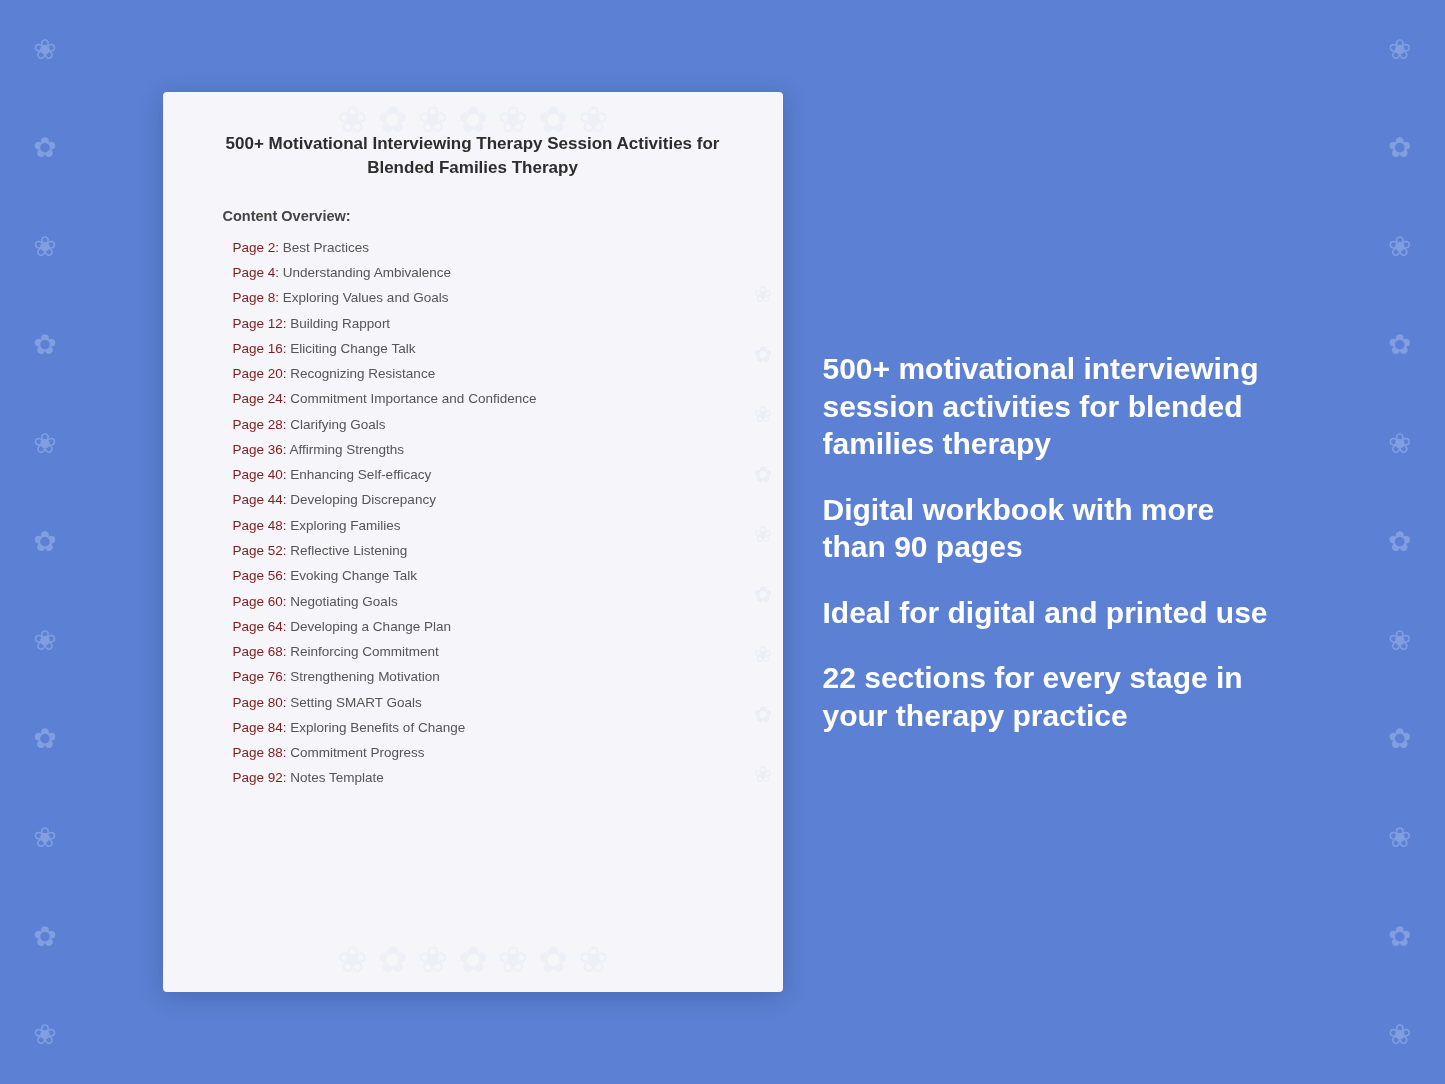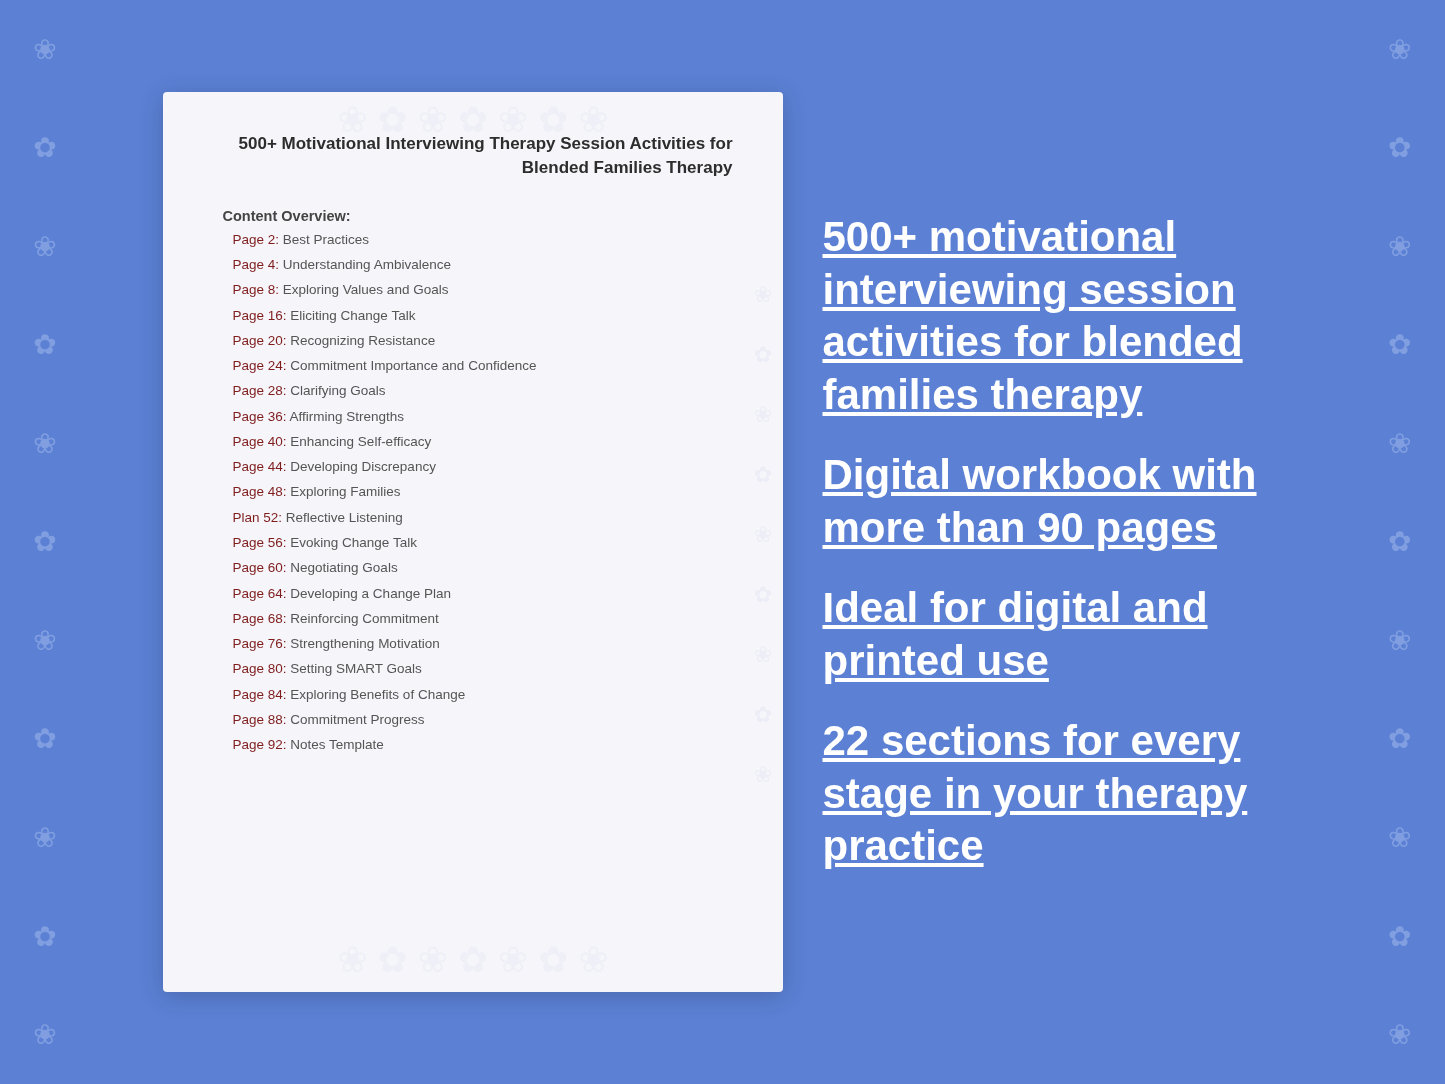--- a/index.html
+++ b/index.html
@@ -35,33 +35,33 @@
       width: 620px;
       min-height: 900px;
       padding: 40px 50px 40px 50px;
       box-shadow: 0 4px 24px rgba(0,0,0,0.18);
       position: relative;
       overflow: hidden;
       flex-shrink: 0;
     }
 
     .book-title {
-      text-align: right;
+      text-align: center;
       font-size: 17px;
       font-weight: 600;
       color: #2d2d2d;
       margin-bottom: 28px;
       line-height: 1.4;
     }
 
     .content-overview-label {
       font-size: 14.5px;
       font-weight: 600;
       color: #444;
-      margin-bottom: 4px;
+      margin-bottom: 12px;
       margin-left: 10px;
     }
 
     .toc-list {
       list-style: none;
       padding: 0;
       margin: 0;
     }
 
     .toc-list li {
@@ -80,26 +80,25 @@
     .text-panel {
       flex: 1;
       display: flex;
       flex-direction: column;
       gap: 28px;
       padding: 20px 0;
       max-width: 460px;
     }
 
     .feature-text {
-      font-size: 42px;
+      font-size: 30px;
       font-weight: 600;
       color: #ffffff;
       line-height: 1.25;
       font-family: 'Segoe UI', Arial, sans-serif;
-      text-decoration: underline;
     }
 
     
     .floral-left, .floral-right {
       position: absolute;
       top: 0;
       bottom: 0;
       width: 90px;
       display: flex;
       flex-direction: column;
@@ -212,29 +211,30 @@
     </div>
 
     <div class="book-title">500+ Motivational Interviewing Therapy Session Activities for Blended Families Therapy</div>
 
     <div class="content-overview-label">Content Overview:</div>
 
     <ul class="toc-list" id="toc-list">
     <li><span class="page-num">Page  2:</span>  <span>Best Practices</span></li>
         <li><span class="page-num">Page  4:</span>  <span>Understanding Ambivalence</span></li>
         <li><span class="page-num">Page  8:</span>  <span>Exploring Values and Goals</span></li>
+        <li><span class="page-num">Page 12:</span>  <span>Building Rapport</span></li>
         <li><span class="page-num">Page 16:</span>  <span>Eliciting Change Talk</span></li>
         <li><span class="page-num">Page 20:</span>  <span>Recognizing Resistance</span></li>
         <li><span class="page-num">Page 24:</span>  <span>Commitment Importance and Confidence</span></li>
         <li><span class="page-num">Page 28:</span>  <span>Clarifying Goals</span></li>
         <li><span class="page-num">Page 36:</span>  <span>Affirming Strengths</span></li>
         <li><span class="page-num">Page 40:</span>  <span>Enhancing Self-efficacy</span></li>
         <li><span class="page-num">Page 44:</span>  <span>Developing Discrepancy</span></li>
         <li><span class="page-num">Page 48:</span>  <span>Exploring Families</span></li>
-        <li><span class="page-num">Plan 52:</span>  <span>Reflective Listening</span></li>
+        <li><span class="page-num">Page 52:</span>  <span>Reflective Listening</span></li>
         <li><span class="page-num">Page 56:</span>  <span>Evoking Change Talk</span></li>
         <li><span class="page-num">Page 60:</span>  <span>Negotiating Goals</span></li>
         <li><span class="page-num">Page 64:</span>  <span>Developing a Change Plan</span></li>
         <li><span class="page-num">Page 68:</span>  <span>Reinforcing Commitment</span></li>
         <li><span class="page-num">Page 76:</span>  <span>Strengthening Motivation</span></li>
         <li><span class="page-num">Page 80:</span>  <span>Setting SMART Goals</span></li>
         <li><span class="page-num">Page 84:</span>  <span>Exploring Benefits of Change</span></li>
         <li><span class="page-num">Page 88:</span>  <span>Commitment Progress</span></li>
         <li><span class="page-num">Page 92:</span>  <span>Notes Template</span></li>
       </ul>

